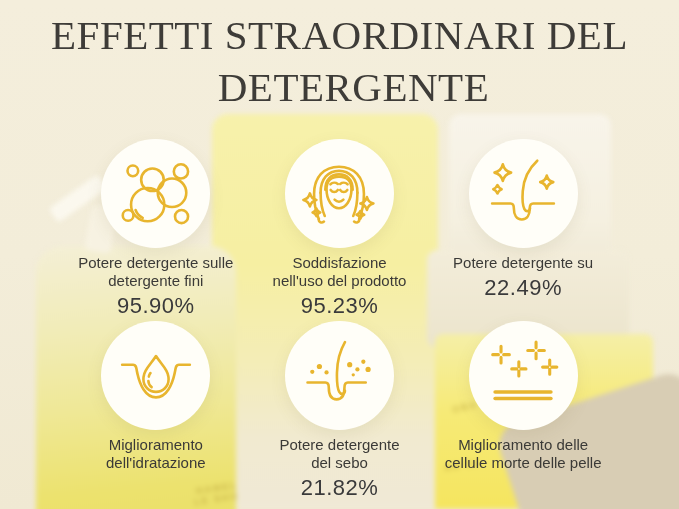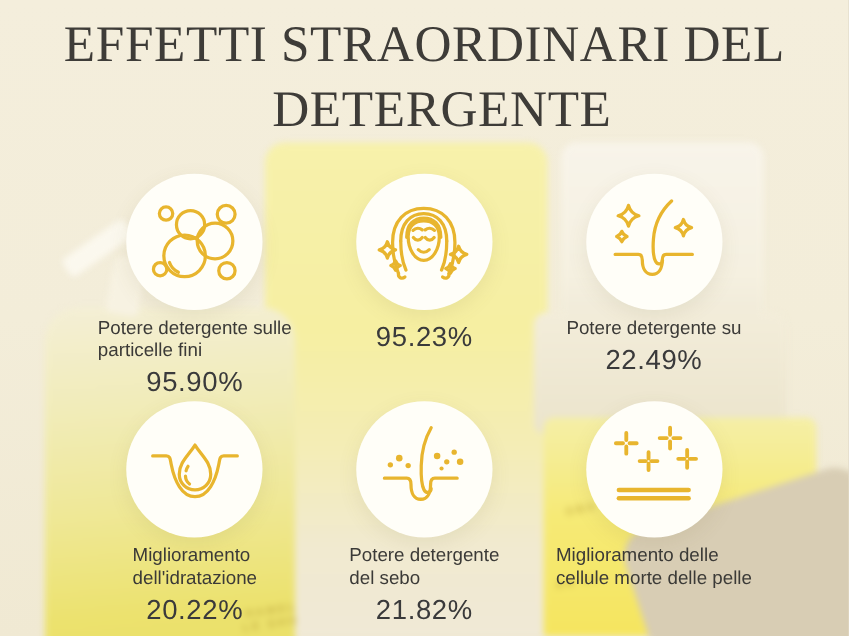--- a/index.html
+++ b/index.html
@@ -53,21 +53,21 @@
   
   .title{
     position:absolute; z-index:2; left:0; right:0; top:10px; margin:0;
     text-align:center; font-family:"Liberation Serif", serif; font-weight:400;
     font-size:41px; line-height:1.26; color:#3e3c38; letter-spacing:0.5px;
   }
   .stats-grid{
     position:absolute; z-index:2; left:64px; top:139px; width:551px;
     display:grid; grid-template-columns:repeat(3,1fr); row-gap:3px;
   }
-  .stat{display:flex; flex-direction:column; align-items:center; }
+  .stat{display:flex; flex-direction:column; align-items:center; text-align:center;}
   .stat-circle{
     width:109px; height:109px; border-radius:50%; background:#fffef8;
     display:flex; align-items:center; justify-content:center; margin-bottom:6px;
     box-shadow:0 5px 16px rgba(120,105,60,0.10);
   }
   .stat-circle svg{width:76px; height:76px; display:block;}
   .icon-stroke{fill:none; stroke:#e8b52e; stroke-width:2.2; stroke-linecap:round; stroke-linejoin:round;}
   .icon-stroke-thick{fill:none; stroke:#e8b52e; stroke-width:3; stroke-linecap:round;}
   .icon-stroke-plus{fill:none; stroke:#e8b52e; stroke-width:2.6; stroke-linecap:round;}
   .icon-fill{fill:#e8b52e; stroke:none;}
@@ -112,21 +112,21 @@
             <circle cx="45.5" cy="31" r="12"></circle>
             <circle cx="25" cy="41" r="14"></circle>
             <path d="M14.8 45.5a11.8 11.8 0 0 0 6 6.6"></path>
             <circle cx="8.5" cy="50" r="4.5"></circle>
             <circle cx="53.5" cy="51" r="5.5"></circle>
           </g>
         </svg>
       </div>
       <div class="stat-label">
         <span>Potere detergente sulle</span>
-        <span>particelle fini</span>
+        <span>detergente fini</span>
       </div>
       <div class="stat-value">95.90%</div>
     </div>
 
     <div class="stat">
       <div class="stat-circle">
         <svg viewBox="0 0 64 64">
           <g class="icon-stroke">
             <path d="M15 53c-2.5-6-4-13-4-21C11 17.5 19.5 9 32 9s21 8.5 21 23c0 8-1.5 15-4 21"></path>
             <path d="M15 53c-.5 2.5 2.2 4 4.3 2.2"></path>
@@ -141,20 +141,24 @@
             <path d="M25 28.6c1.7 2.3 4.3 2.3 6 0"></path>
             <path d="M33 28.6c1.7 2.3 4.3 2.3 6 0"></path>
             <path d="M28.3 36.8c2.2 2.2 5.2 2.2 7.4 0"></path>
             <path d="M7.5 31.5Q8.6 35.9 13 37Q8.6 38.1 7.5 42.5Q6.4 38.1 2 37Q6.4 35.9 7.5 31.5Z"></path>
             <path d="M13 44.3q.8 2.4 3.2 3.2q-2.4.8-3.2 3.2q-.8-2.4-3.2-3.2q2.4-.8 3.2-3.2Z"></path>
             <path d="M55.5 34.5Q56.6 38.9 61 40Q56.6 41.1 55.5 45.5Q54.4 41.1 50 40Q54.4 38.9 55.5 34.5Z"></path>
             <path d="M50 46.3q.8 2.4 3.2 3.2q-2.4.8-3.2 3.2q-.8-2.4-3.2-3.2q2.4-.8 3.2-3.2Z"></path>
           </g>
         </svg>
       </div>
+      <div class="stat-label">
+        <span>Soddisfazione</span>
+        <span>nell'uso del prodotto</span>
+      </div>
       <div class="stat-value">95.23%</div>
     </div>
 
     <div class="stat">
       <div class="stat-circle">
         <svg viewBox="0 0 64 64">
           <g class="icon-stroke">
             <path d="M6 40h15.5c2.3 0 2.8 1.8 2.8 4 0 5.5 2.2 9.5 6.7 9.5s6.7-4 6.7-9.5c0-2.2.5-4 2.8-4H58"></path>
             <path d="M44 4C37 10.5 32.6 19 31.8 29.5c-.5 6.5-.2 12 1.4 15.2 1.4 2.7 4.5 2.1 4.7-.7"></path>
             <path d="M15 7Q16.4 12.6 22 14Q16.4 15.4 15 21Q13.6 15.4 8 14Q13.6 12.6 15 7Z"></path>
@@ -177,21 +181,20 @@
             <path d="M32 15.2c4.6 7.3 10.6 11.7 10.6 19.6a10.6 10.6 0 0 1-21.2 0c0-7.9 6-12.3 10.6-19.6Z"></path>
             <path d="M25.6 36.2a6.8 6.8 0 0 0 2.7 5.2"></path>
             <path d="M27.3 29.5c-.8 1.2-1.3 2-1.3 3"></path>
           </g>
         </svg>
       </div>
       <div class="stat-label">
         <span>Miglioramento</span>
         <span>dell'idratazione</span>
       </div>
-      <div class="stat-value">20.22%</div>
     </div>
 
     <div class="stat">
       <div class="stat-circle">
         <svg viewBox="0 0 64 64">
           <g class="icon-stroke">
             <path d="M5.5 37.5h15c2.4 0 2.9 1.9 2.9 4.2 0 5.8 2.1 10 6.6 10s6.6-4.2 6.6-10c0-2.3.5-4.2 2.9-4.2h15"></path>
             <path d="M37 3.5C32.7 11 30.5 20 30.3 29c-.2 7 .2 13.2 1.9 16.4 1.5 2.7 4.6 1.9 4.8-.9"></path>
           </g>
           <g class="icon-fill">

